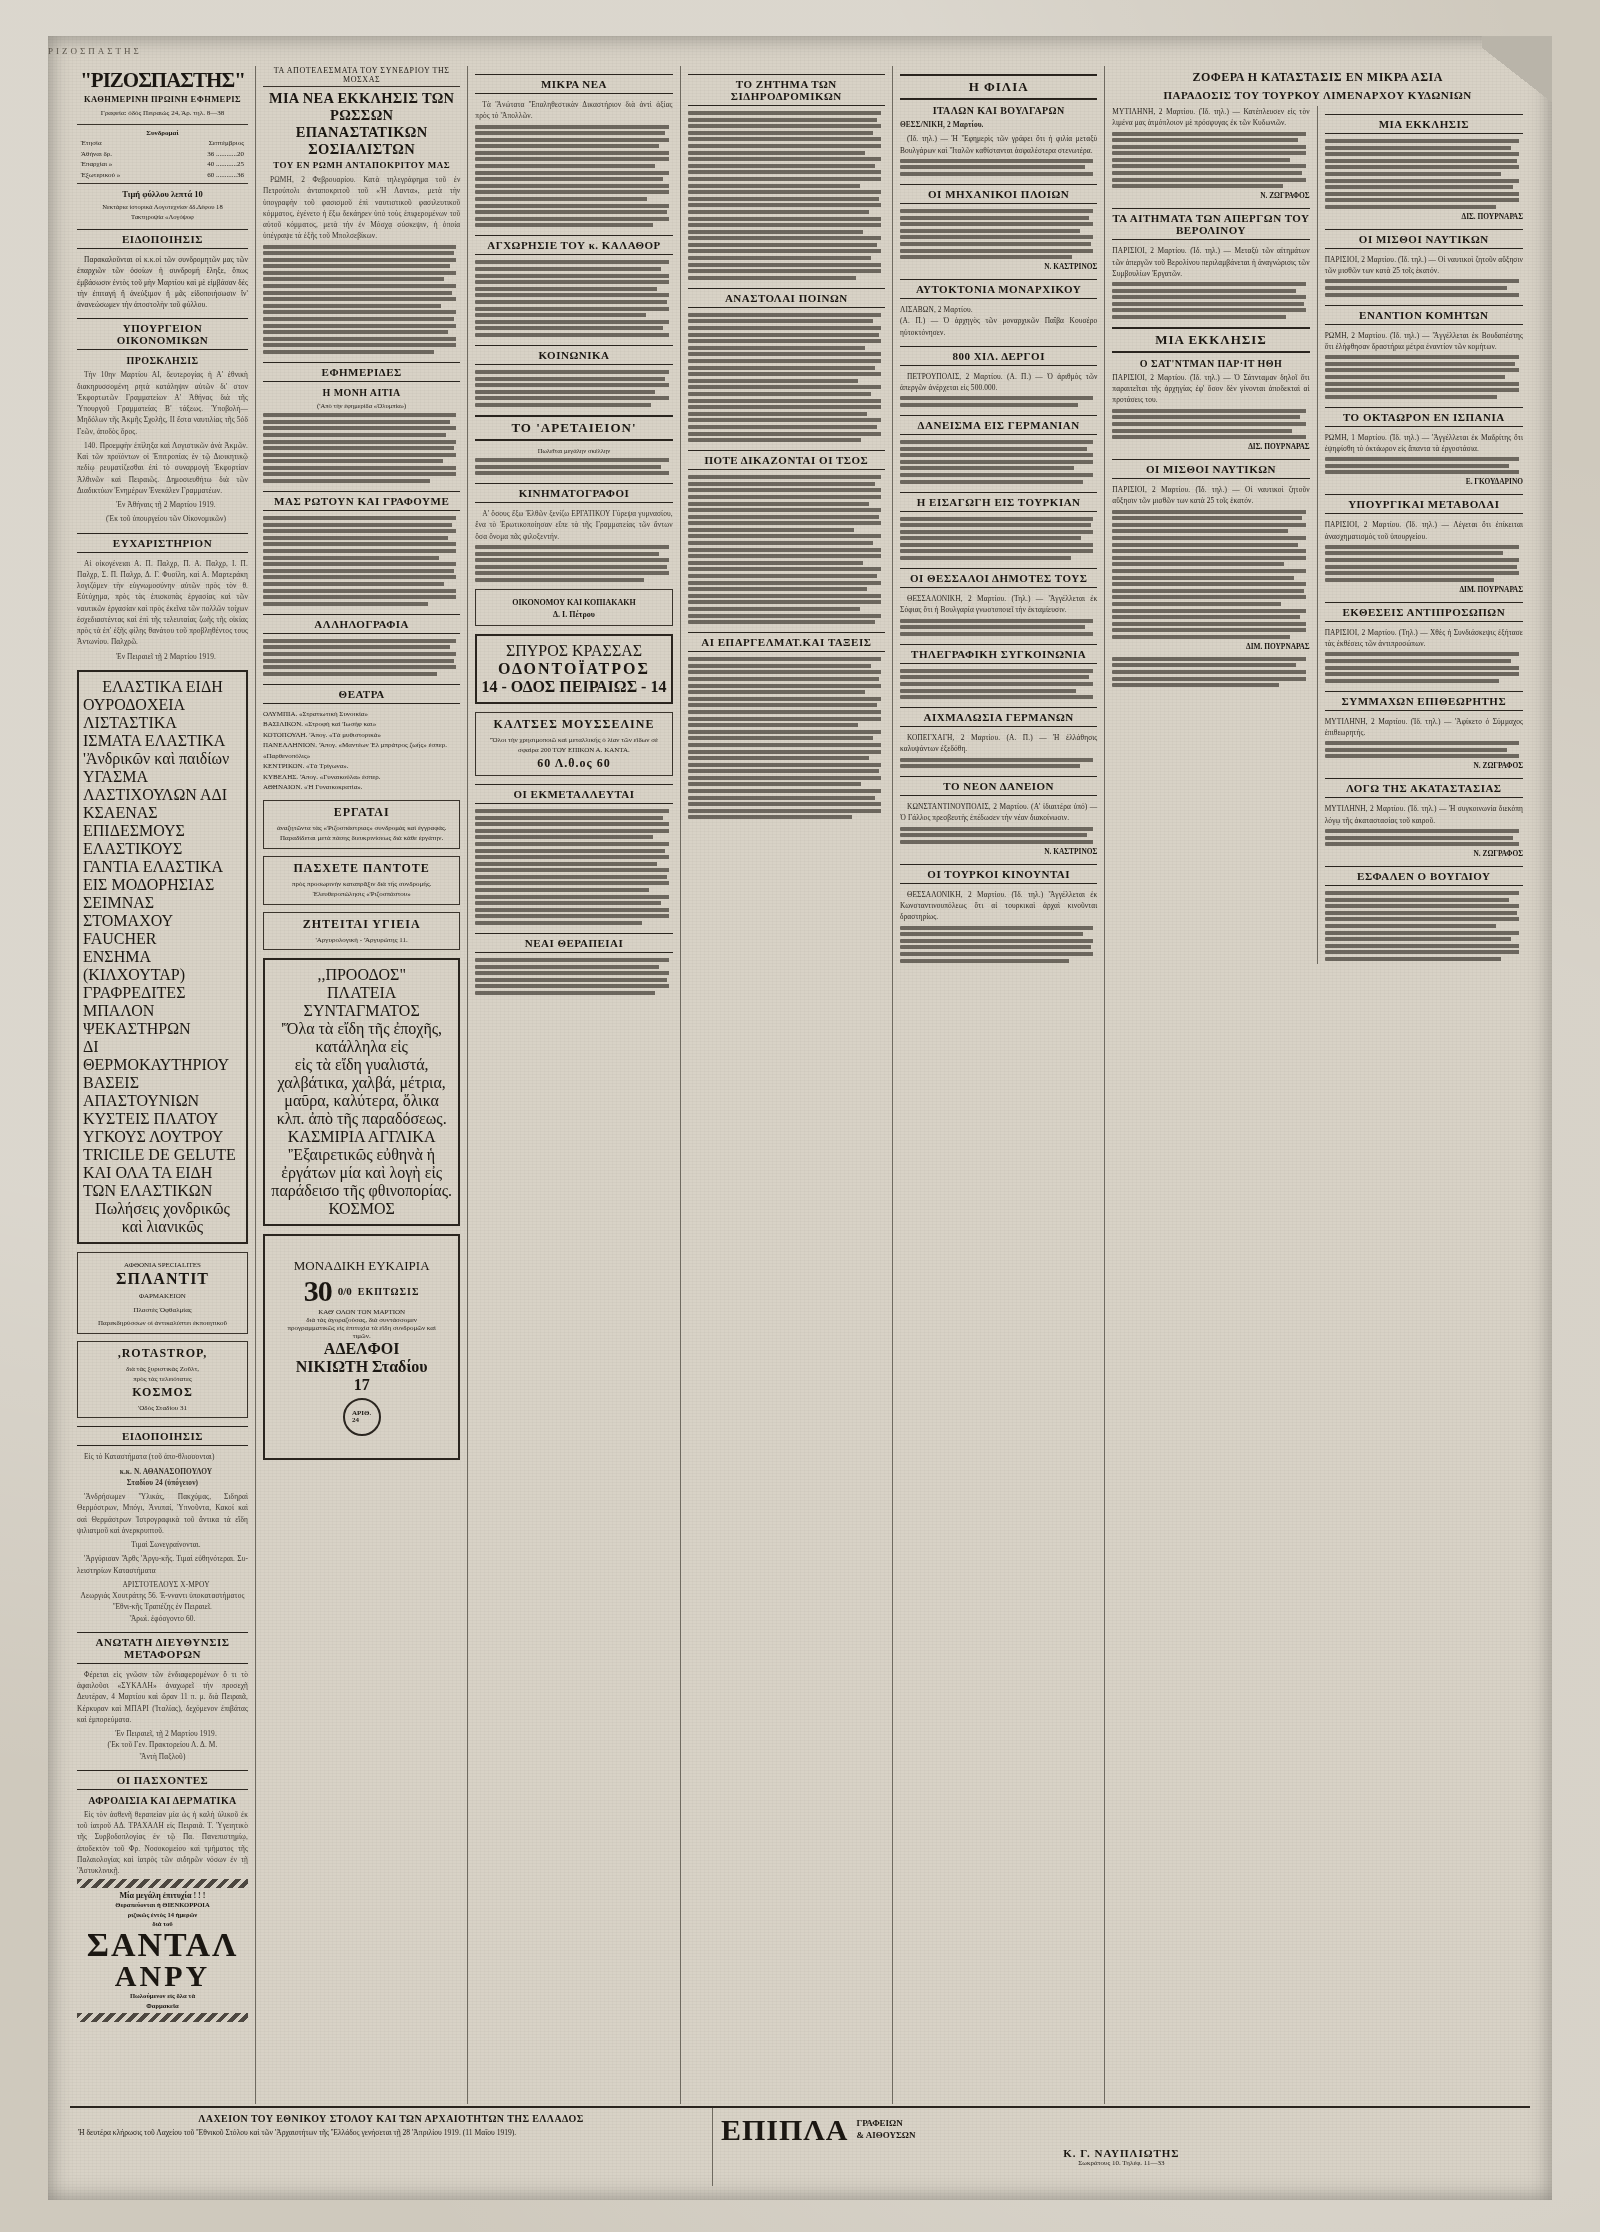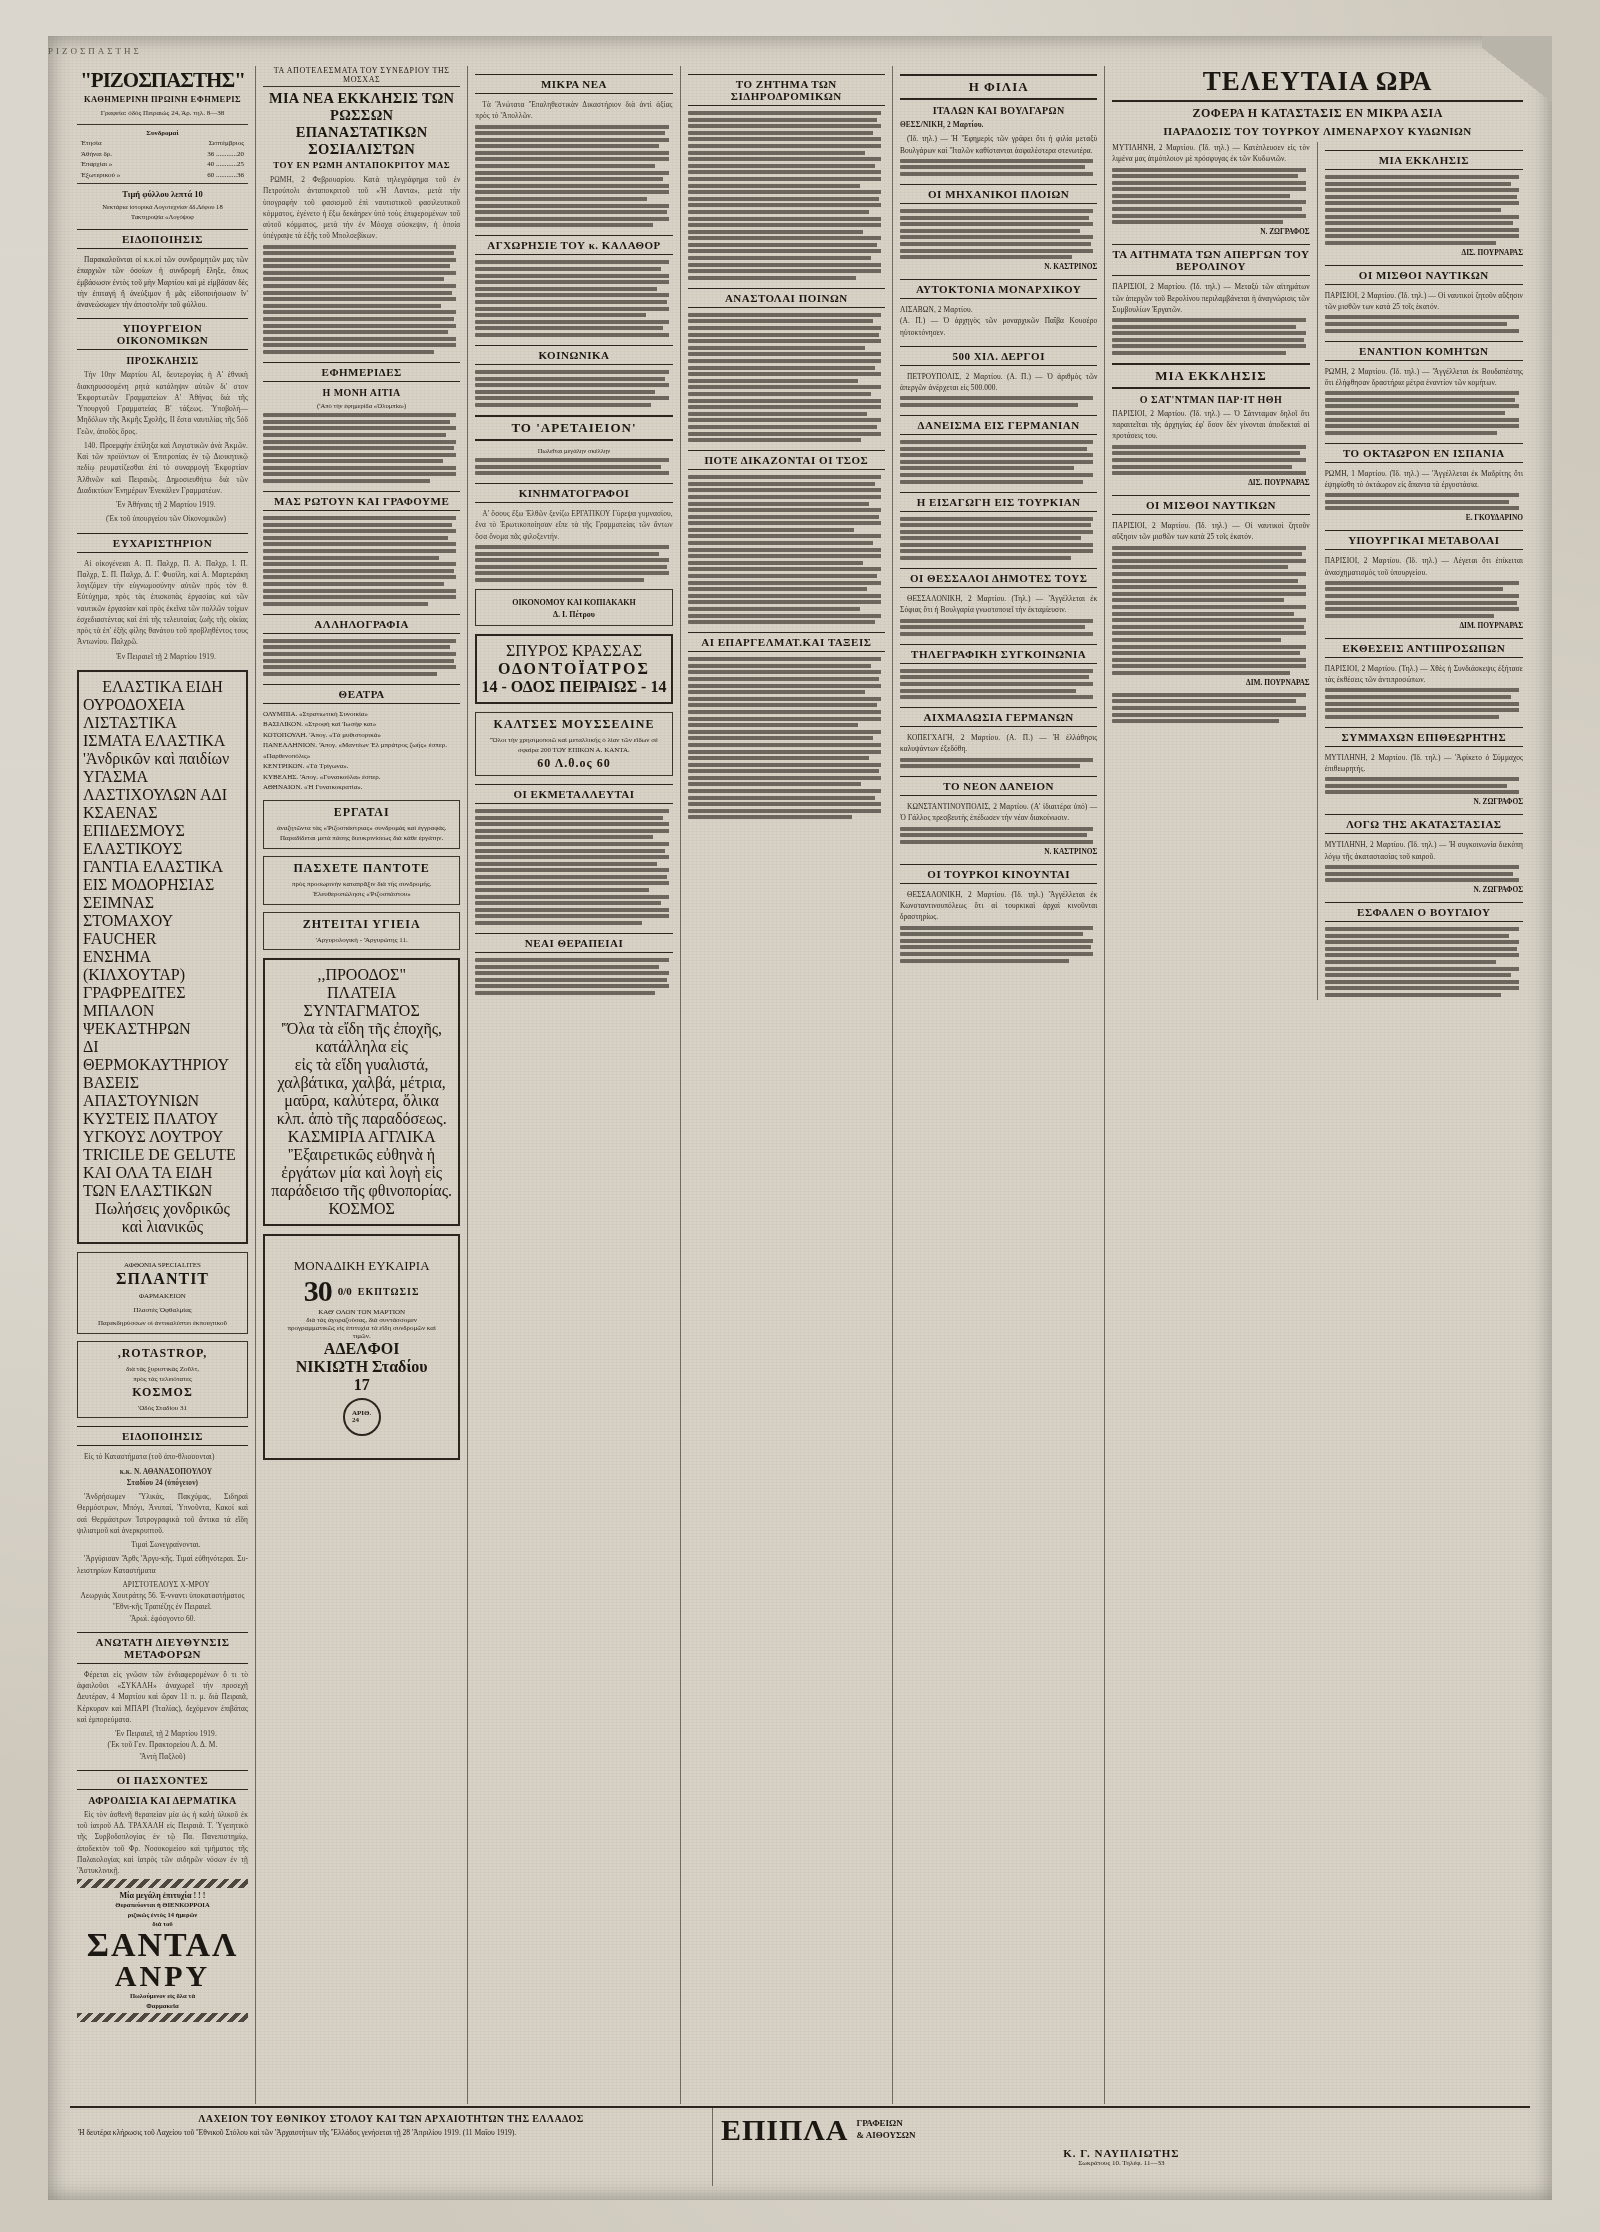--- a/index.html
+++ b/index.html
@@ -615,21 +615,21 @@
         <span class="ft" style="width:100%"></span>
           <span class="ft" style="width:89%"></span>
         <div class="sig">Ν. ΚΑΣΤΡΙΝΟΣ</div>
 
         <div class="hd sm">ΑΥΤΟΚΤΟΝΙΑ ΜΟΝΑΡΧΙΚΟΥ</div>
         <div class="body">
             <p style="white-space:pre-line;text-indent:0">ΛΙΣΑΒΩΝ, 2 Μαρτίου.
 (Α. Π.) — Ό ἀρχηγὸς τῶν μοναρχικῶν Παΐβα Κουσέρο ηὐτοκτόνησεν.</p>
           </div>
 
-        <div class="hd sm">500 ΧΙΛ. ΔΕΡΓΟΙ</div>
+        <div class="hd sm">800 ΧΙΛ. ΔΕΡΓΟΙ</div>
         <div class="body">
             <p>ΠΕΤΡΟΥΠΟΛΙΣ, 2 Μαρτίου. (Α. Π.) — Ὁ ἀριθμὸς τῶν ἀπεργῶν ἀνέρχεται εἰς 500.000.</p>
           </div>
         <span class="ft" style="width:100%"></span>
           <span class="ft" style="width:92%"></span>
 
         <div class="hd sm">ΔΑΝΕΙΣΜΑ ΕΙΣ ΓΕΡΜΑΝΙΑΝ</div>
         <span class="ft" style="width:100%"></span>
           <span class="ft" style="width:97%"></span>
           <span class="ft" style="width:100%"></span>
@@ -685,21 +685,20 @@
         <span class="ft" style="width:100%"></span>
           <span class="ft" style="width:95%"></span>
           <span class="ft" style="width:100%"></span>
         <span class="ft" style="width:99%"></span>
           <span class="ft" style="width:100%"></span>
           <span class="ft" style="width:87%"></span>
       </div>
 
       <div class="col" style="grid-column: span 2;border-right:none;padding:0">
         <div style="padding:0 7px">
-          <div class="bigtitle">ΤΕΛΕΥΤΑΙΑ ΩΡΑ</div>
           <div class="bigsub">ΖΟΦΕΡΑ Η ΚΑΤΑΣΤΑΣΙΣ ΕΝ ΜΙΚΡΑ ΑΣΙΑ</div>
           <div class="bigsub2">ΠΑΡΑΔΟΣΙΣ ΤΟΥ ΤΟΥΡΚΟΥ ΛΙΜΕΝΑΡΧΟΥ ΚΥΔΩΝΙΩΝ</div>
         </div>
 
         <div style="display:grid;grid-template-columns:1fr 1fr;">
 
           <div style="padding:0 7px;border-right:1px solid #6f6a60">
             <div class="body">
                 <p style="text-indent:0">ΜΥΤΙΛΗΝΗ, 2 Μαρτίου. (Ἰδ. τηλ.) — Κατέπλευσεν εἰς τὸν λιμένα μας ἀτμόπλοιον μὲ πρόσφυγας ἐκ τῶν Κυδωνιῶν.</p>
               </div>

